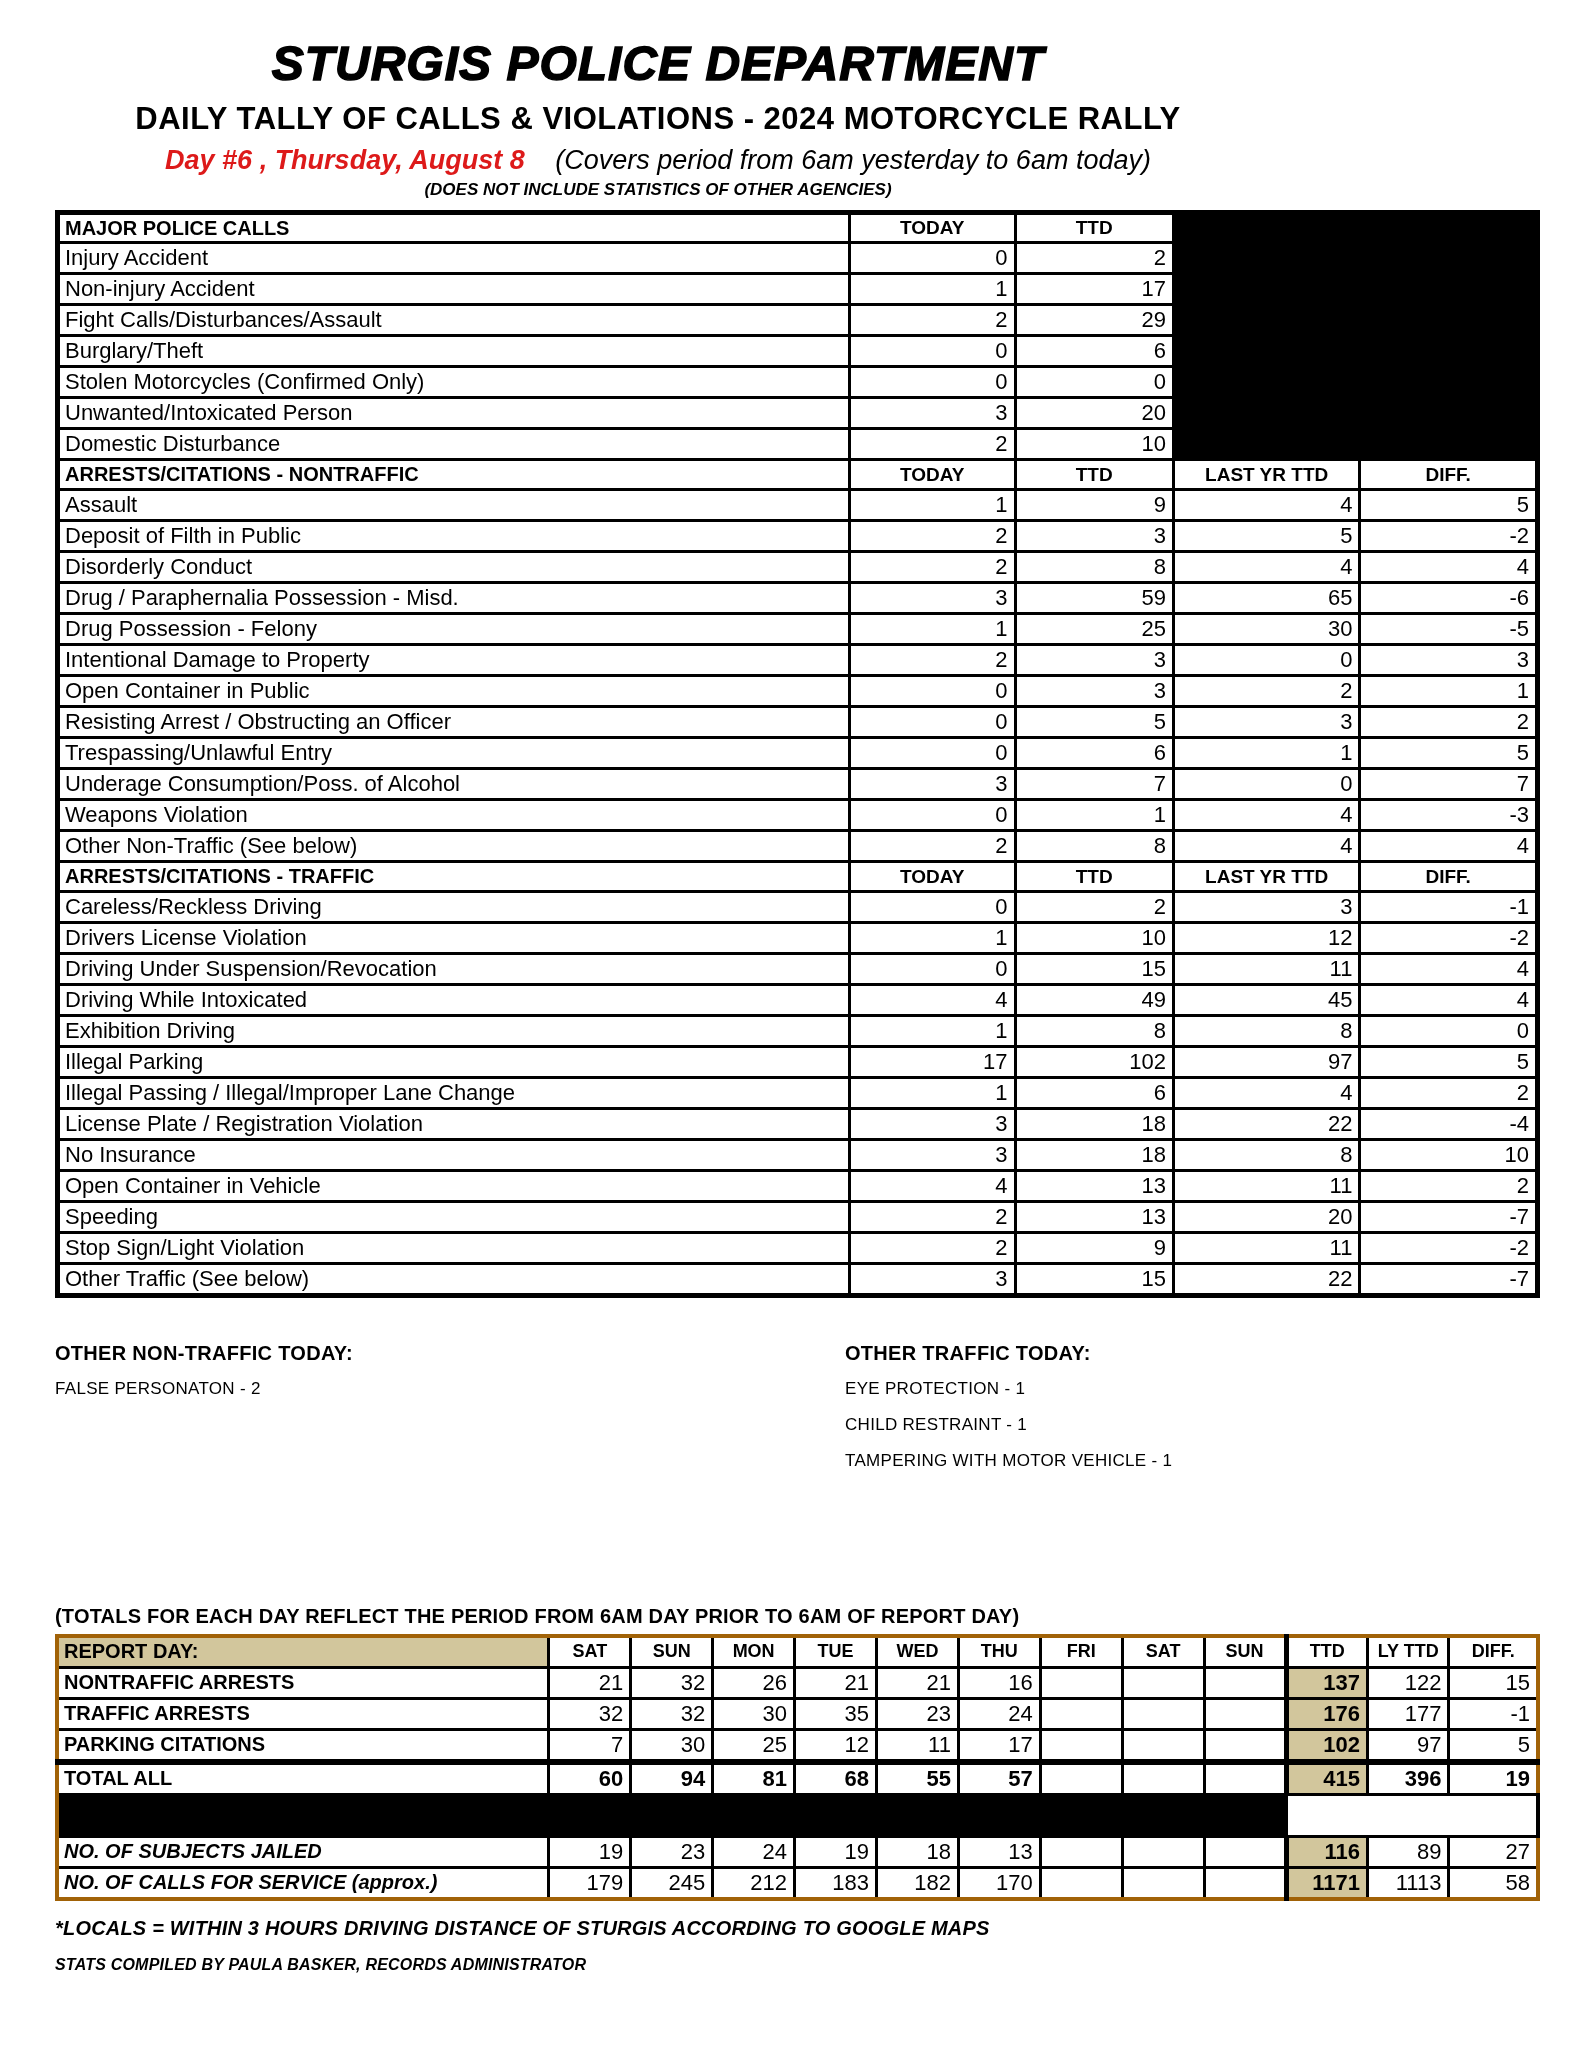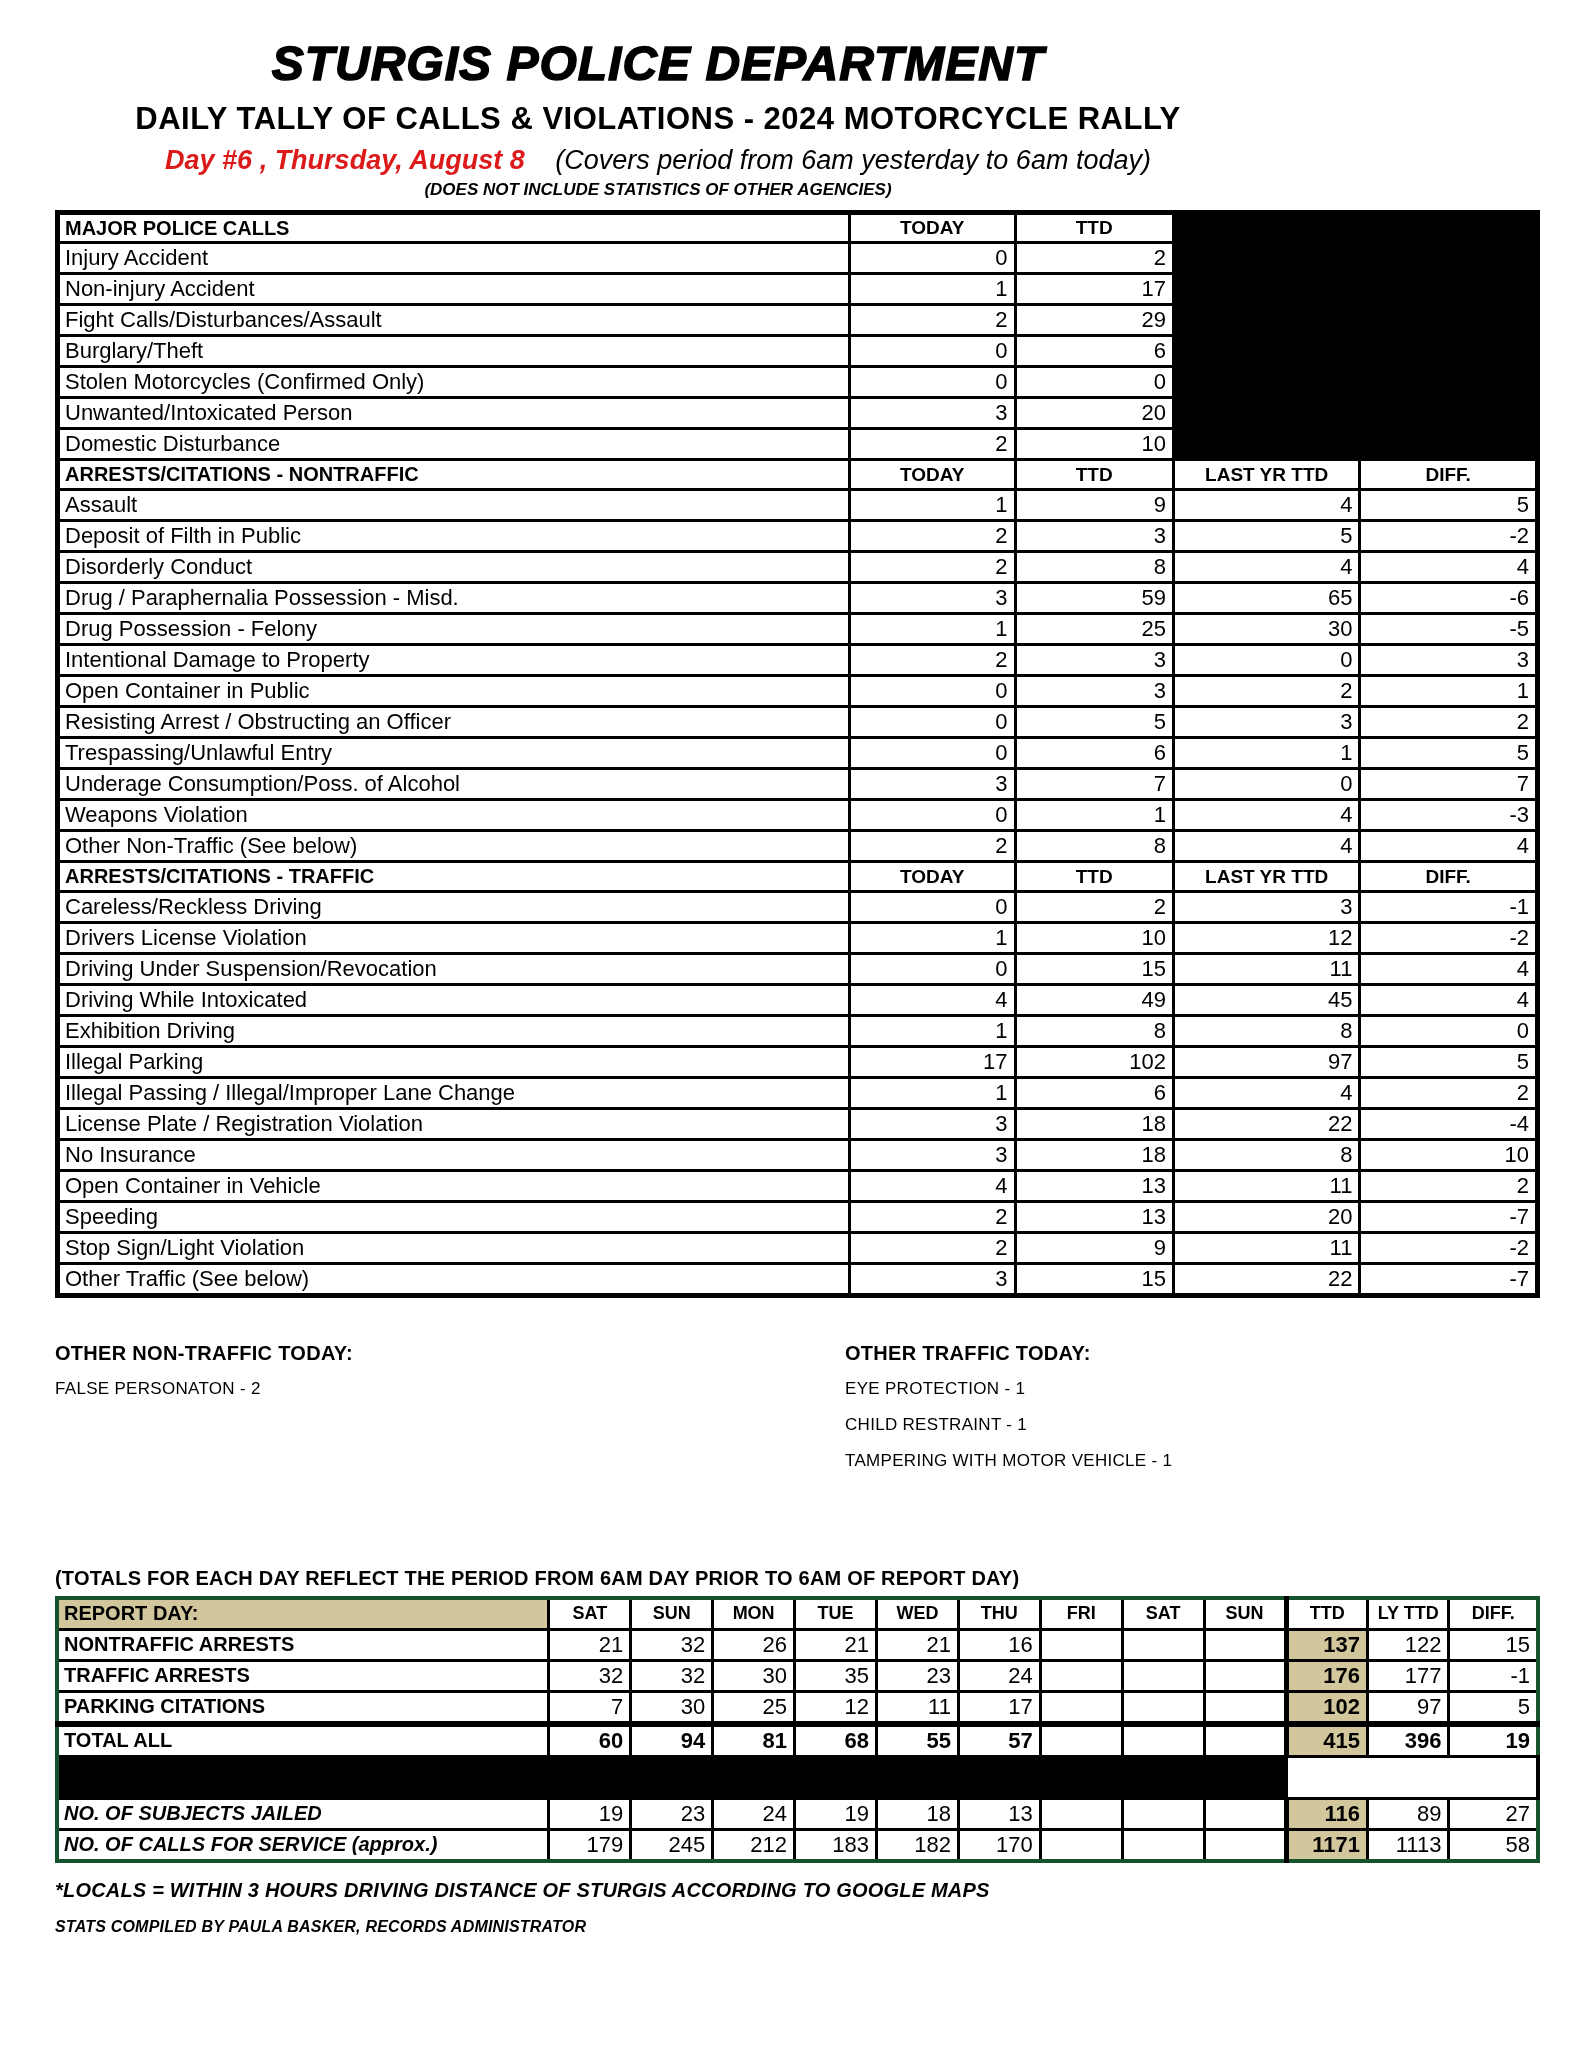--- a/index.html
+++ b/index.html
@@ -37,22 +37,22 @@
   td.blackout { background: #000 !important; border-color: #000; }
 
   
   .other-wrap { display: flex; margin-top: 44px; width: 1485px; }
   .other-col-left { width: 790px; }
   .other-col-right { flex: 1; }
   .other-head { font-size: 20px; font-weight: bold; margin-bottom: 14px; letter-spacing: 0.3px; }
   .other-item { font-size: 17px; margin-bottom: 16px; letter-spacing: 0.3px; }
 
   
-  .caption { font-size: 20px; font-weight: bold; margin-top: 80px; letter-spacing: 0.2px; }
-  #daily-table { width: 1485px; border: 4px solid #14532d; margin-top: 6px; }
+  .caption { font-size: 20px; font-weight: bold; margin-top: 118px; letter-spacing: 0.2px; }
+  #daily-table { width: 1485px; border: 4px solid #a16207; margin-top: 6px; }
   #daily-table td { border: 3px solid #000; height: 31px; overflow: hidden; white-space: nowrap; background: #fff; }
   #daily-table td.rd-label { background: var(--tan, #d2c69c); font-weight: bold; font-size: 20px; padding-left: 5px; }
   #daily-table td.col-head { font-size: 18px; }
   #daily-table td.lab { font-size: 20px; padding-left: 5px; font-weight: bold; }
   #daily-table td.lab.italic { font-style: italic; }
   #daily-table td.num { font-size: 22px; }
   #daily-table tr.bold-values td.num { font-weight: bold; }
   #daily-table td.ttd { background: var(--tan, #d2c69c); font-weight: bold; }
   #daily-table tr.thick-top td { border-top-width: 6px; }
   #daily-table td.band-black { background: #000; border-color: #000; height: 42px; }

